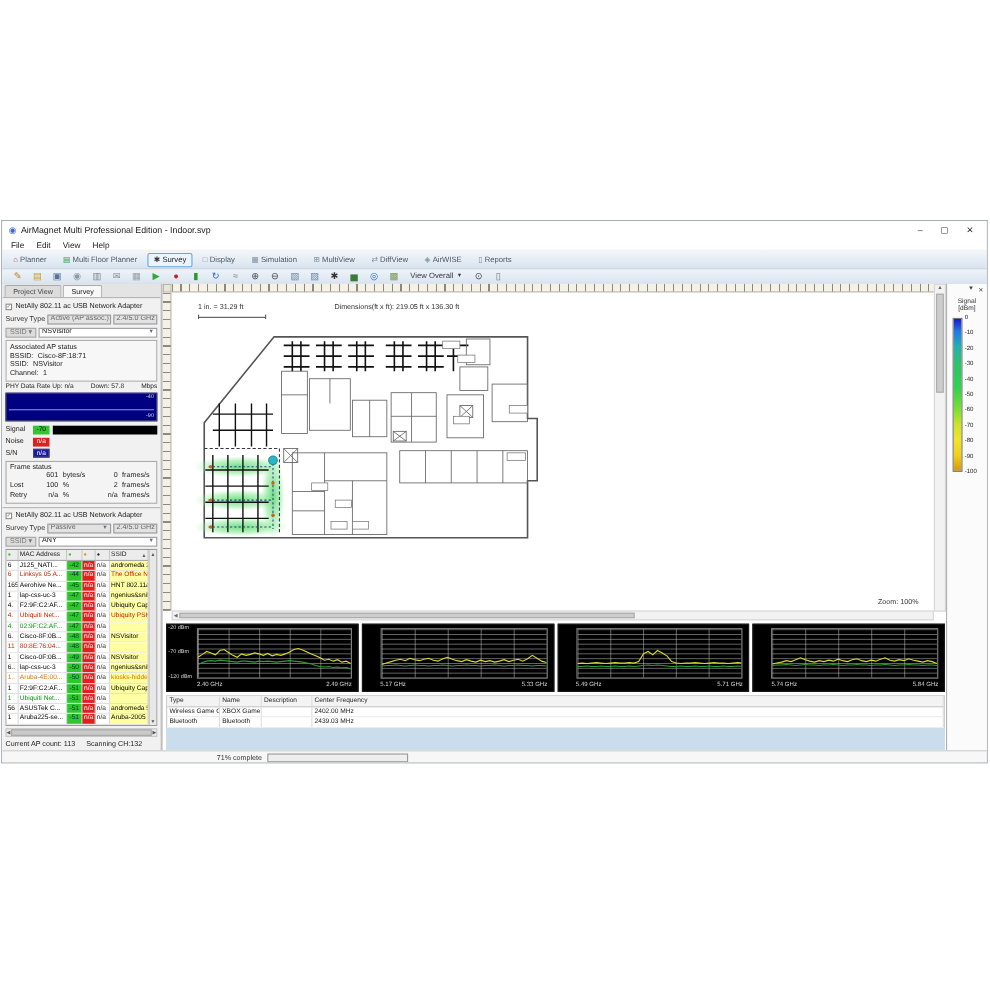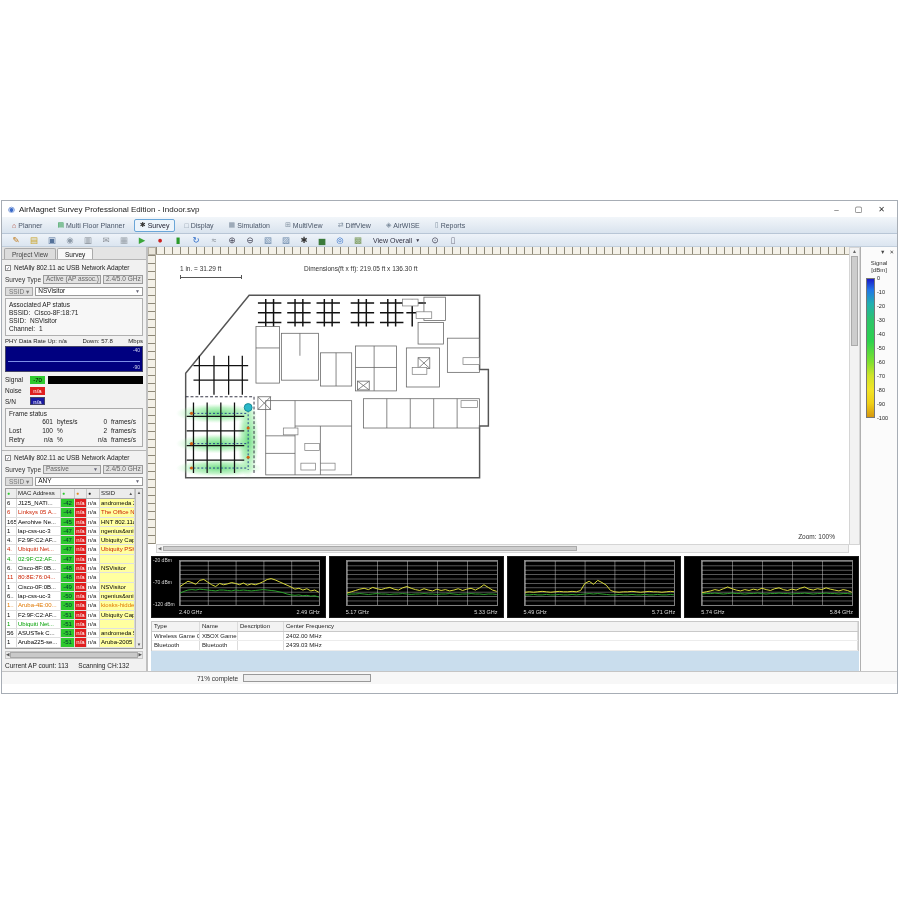--- a/index.html
+++ b/index.html
@@ -119,28 +119,39 @@
   .progress{width:128px;height:8px;border:1px solid #999;background:#eee;overflow:hidden;}
   .progress-fill{height:100%;background:linear-gradient(90deg,#18872a,#3ec455 70%,#8ae394);}
 </style>
 </head>
 <body>
 
 <div id="app">
 
   <div class="titlebar">
     <span class="app-icon">◉</span>
-    <span>AirMagnet Survey Professional Edition - Indoor.svp</span>
+    <span>AirMagnet Multi Professional Edition - Indoor.svp</span>
     <span class="win-btns">
       <span class="win-btn">–</span>
       <span class="win-btn">▢</span>
       <span class="win-btn">✕</span>
     </span>
   </div>
 
+  <div class="menubar">
+
+      <span class="menu-item">File</span>
+
+      <span class="menu-item">Edit</span>
+
+      <span class="menu-item">View</span>
+
+      <span class="menu-item">Help</span>
+
+  </div>
 
   <div class="tabbar">
 
       <span class="tb-tab">
         <span class="tb-ico" style="color: rgb(176, 80, 64);">⌂</span>
         <span>Planner</span>
       </span>
 
       <span class="tb-tab">
         <span class="tb-ico" style="color: rgb(42, 154, 74);">▤</span>

